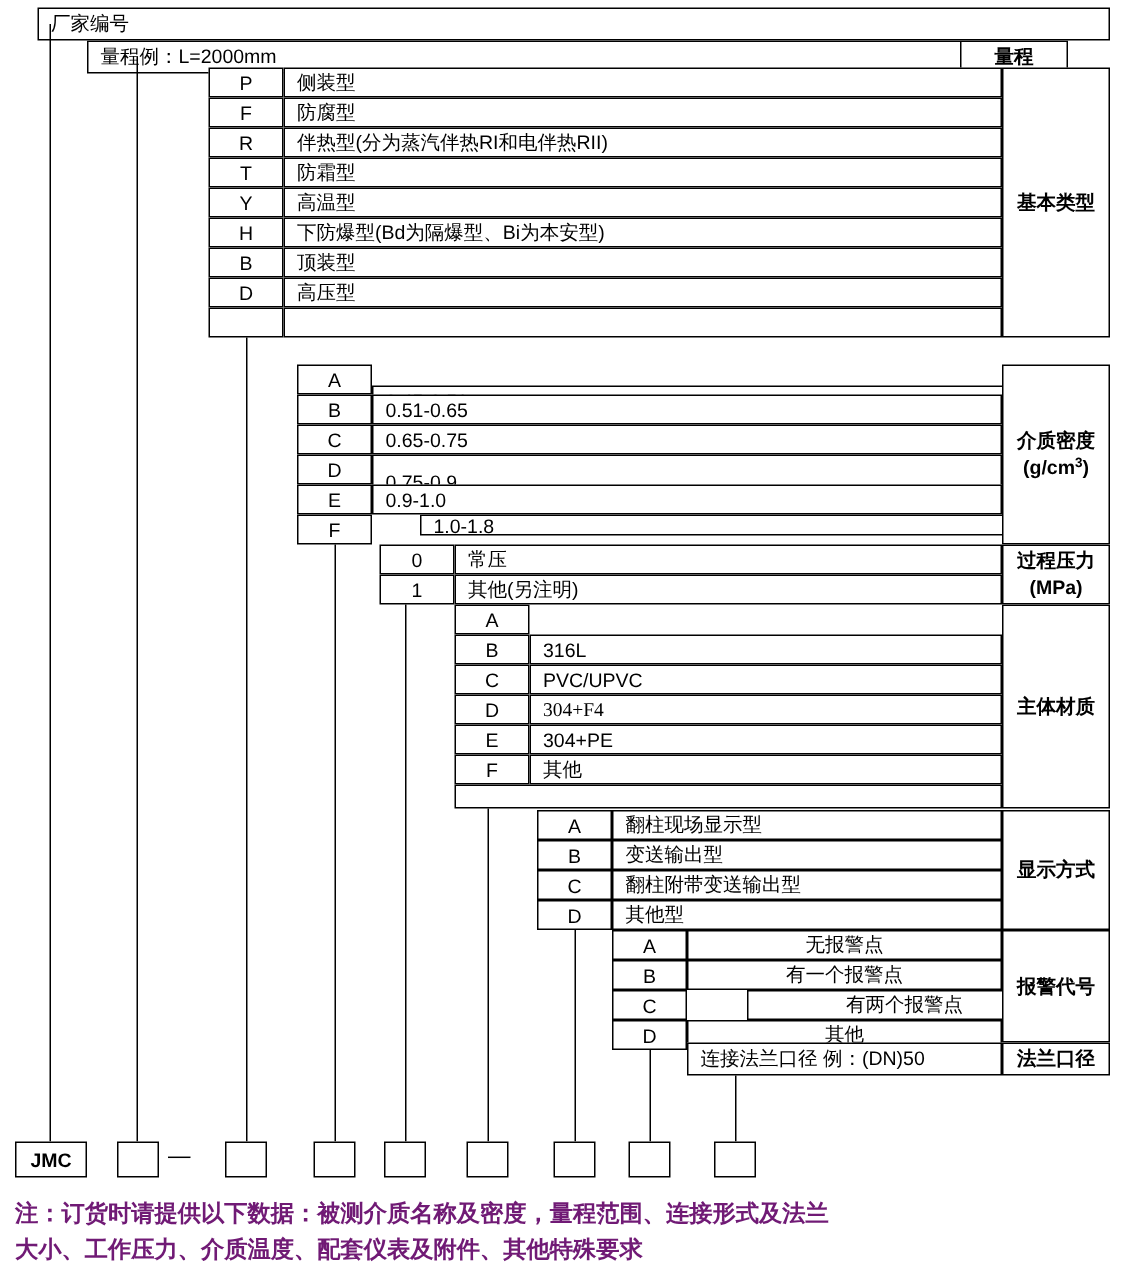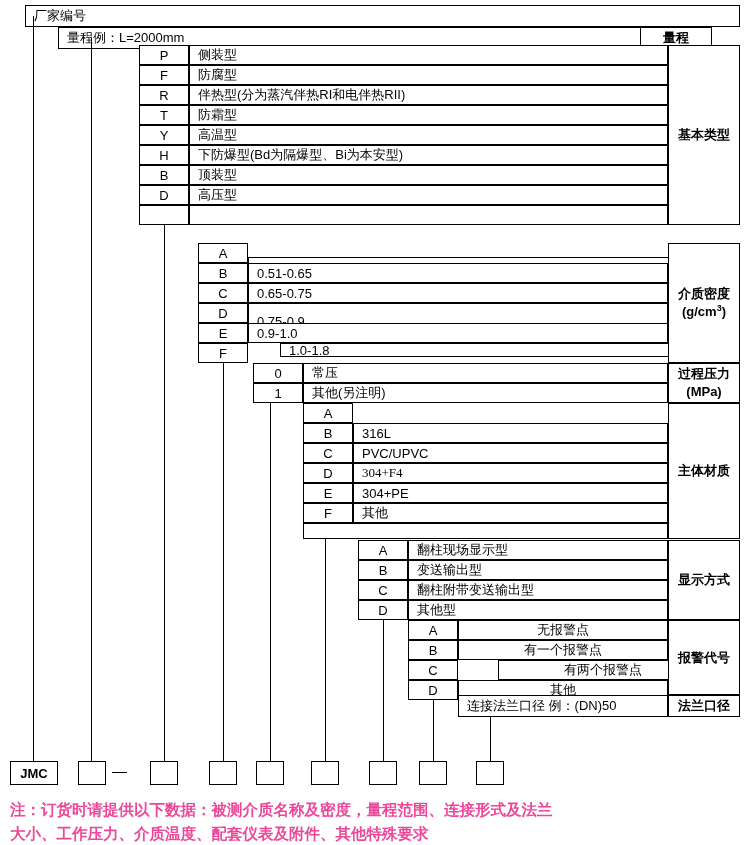--- a/index.html
+++ b/index.html
@@ -55,21 +55,21 @@
     align-items:center;
     justify-content:center;
     font-size:13px;
   }
   .dash {
     position:absolute;
     font-size:15px;
   }
   .note {
     position:absolute;
-    color:#ec4899;
+    color:#701a75;
     font-weight:bold;
     font-size:15.5px;
     line-height:1.5;
     white-space:nowrap;
   }
   sup { font-size:9px; vertical-align:super; }
 </style>
 </head>
 <body>
 

